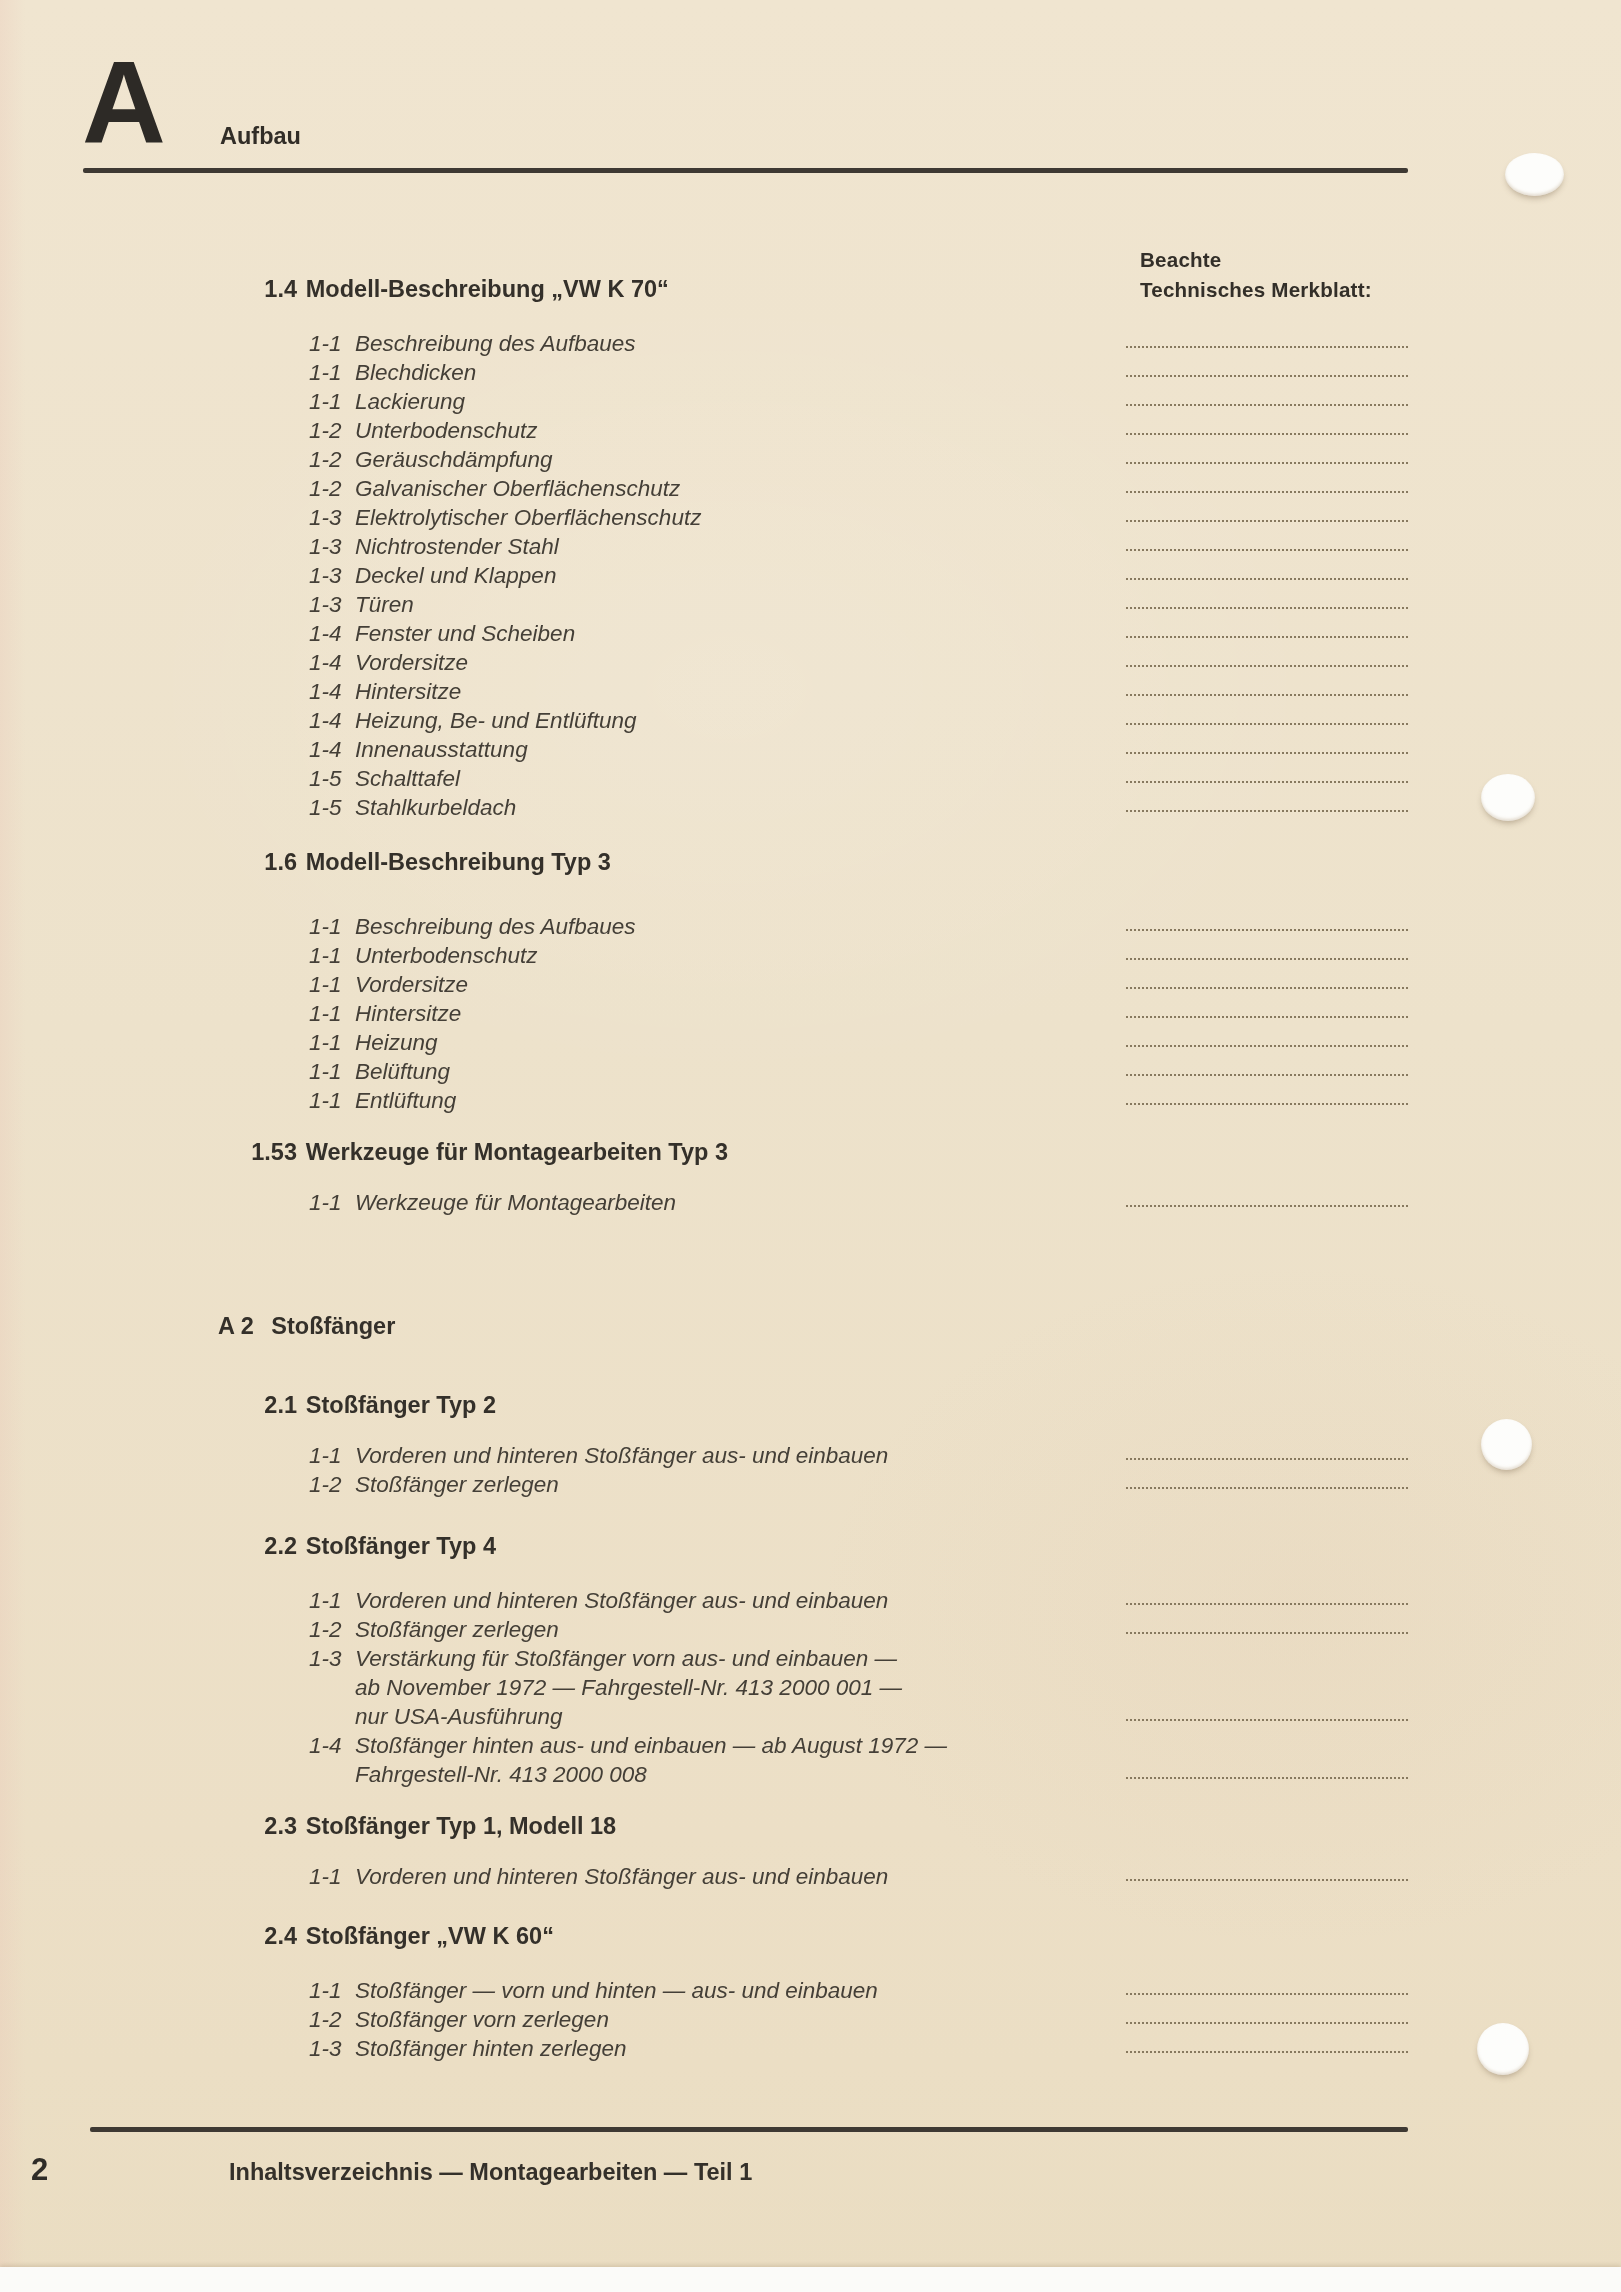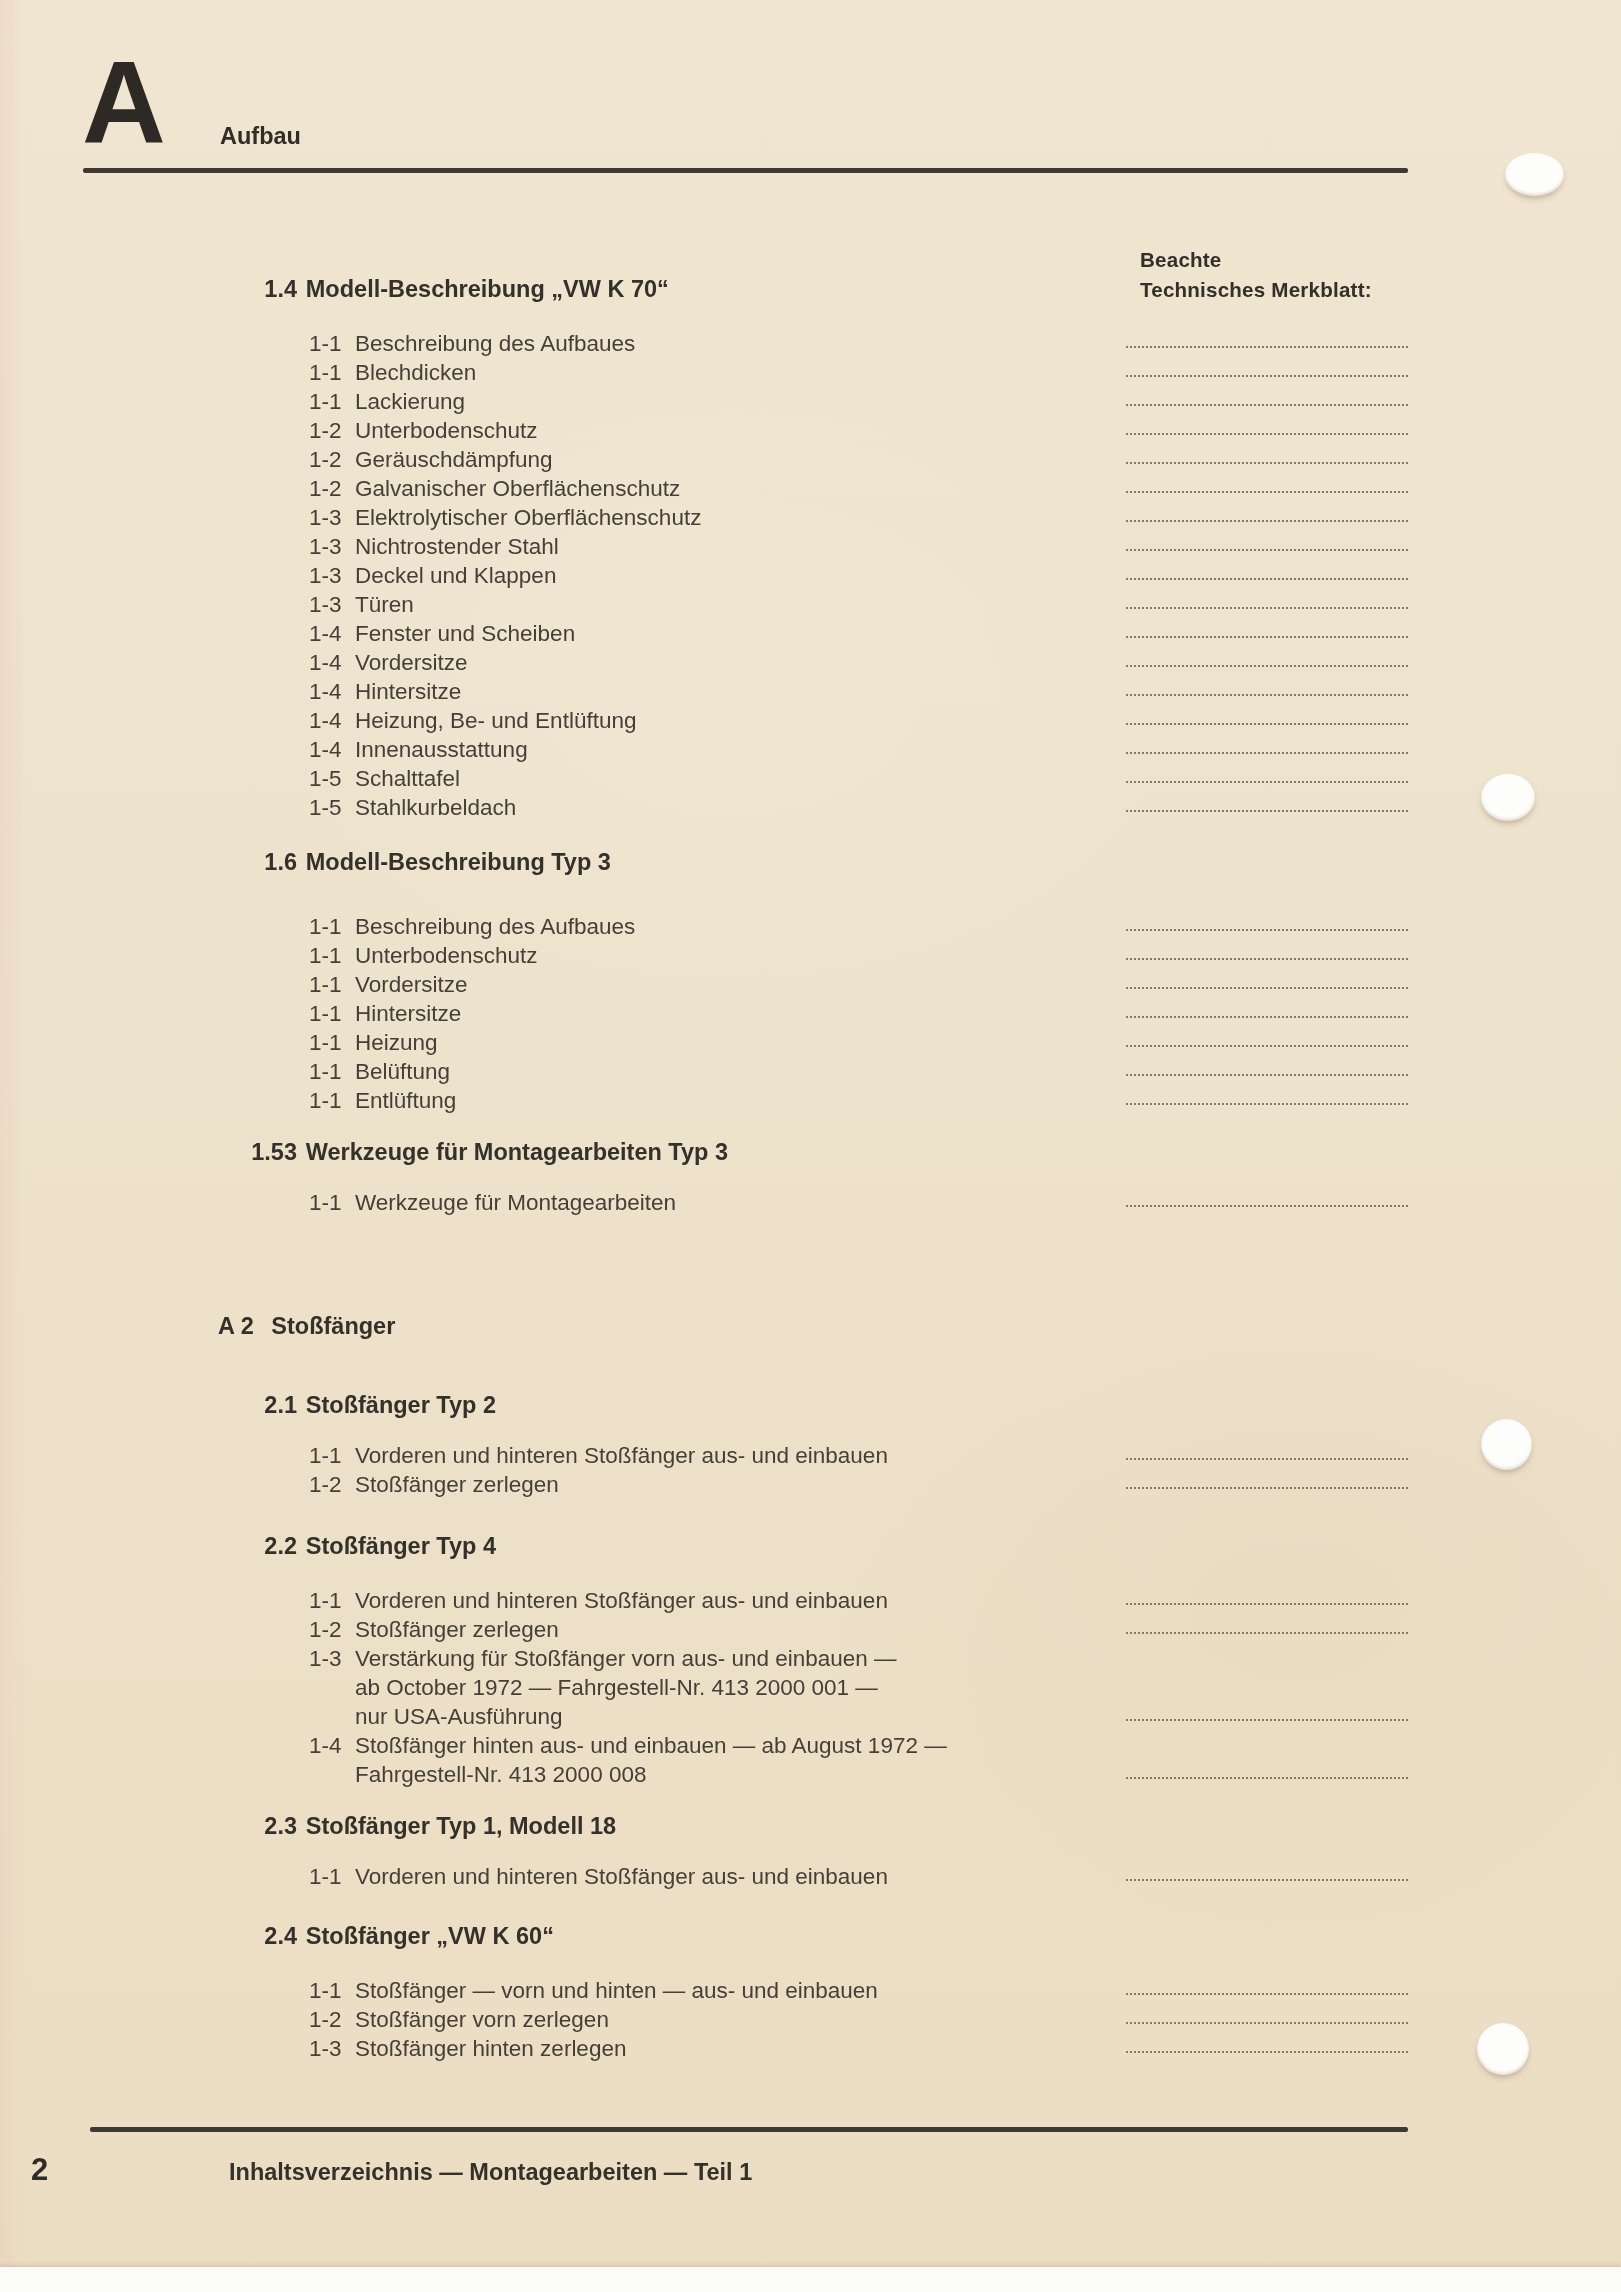--- a/index.html
+++ b/index.html
@@ -33,21 +33,21 @@
   .hole.h2{left:1481px;top:774px;width:54px;height:47px;}
   .hole.h3{left:1481px;top:1419px;width:51px;height:51px;}
   .hole.h4{left:1477px;top:2023px;width:52px;height:52px;}
   
   .toc-section{position:absolute;left:0;width:1621px;}
   .sec-head{position:absolute;left:196px;top:0;display:flex;font-size:23.5px;font-weight:bold;color:#34302a;white-space:nowrap;}
   .sec-num{display:inline-block;width:101px;text-align:right;margin-right:8.8px;}
   .chapter-head{position:absolute;left:218px;top:1313px;font-size:23.5px;font-weight:bold;color:#34302a;white-space:nowrap;}
   .chapter-head .chap-label{margin-right:17.6px;}
   .rows{position:absolute;left:309px;width:1108px;}
-  .toc-row{position:relative;height:29px;font-size:22.5px;line-height:29px;color:#443f37;white-space:nowrap;}
+  .toc-row{position:relative;height:29px;font-size:22.5px;line-height:29px;color:#443f37;white-space:nowrap;font-style:italic;}
   .toc-row .row-num{display:inline-block;width:46px;}
   .toc-row.indent .row-text{padding-left:46px;}
   .dots{position:absolute;left:817px;top:0;width:282px;height:16.7px;border-bottom:2px dotted #87795f;}
   
   .page-number{position:absolute;left:31px;top:2152px;font-size:31px;font-weight:bold;color:#2f2c27;}
   .footer-title{position:absolute;left:229px;top:2159px;font-size:23.5px;font-weight:bold;color:#34302a;white-space:nowrap;}
 </style>
 </head>
 <body>
 
@@ -136,21 +136,21 @@
 
   <div class="toc-section" style="top:1533px">
     <div class="sec-head">
       <span class="sec-num">2.2</span>
       <span class="sec-title">Stoßfänger Typ 4</span>
     </div>
     <div class="rows" style="top:53px">
         <div class="toc-row"><span class="row-text"><span class="row-num">1-1</span>Vorderen und hinteren Stoßfänger aus- und einbauen</span><span class="dots"></span></div>
         <div class="toc-row"><span class="row-text"><span class="row-num">1-2</span>Stoßfänger zerlegen</span><span class="dots"></span></div>
         <div class="toc-row"><span class="row-text"><span class="row-num">1-3</span>Verstärkung für Stoßfänger vorn aus- und einbauen —</span></div>
-        <div class="toc-row indent"><span class="row-text">ab October 1972 — Fahrgestell-Nr. 413 2000 001 —</span></div>
+        <div class="toc-row indent"><span class="row-text">ab November 1972 — Fahrgestell-Nr. 413 2000 001 —</span></div>
         <div class="toc-row indent"><span class="row-text">nur USA-Ausführung</span><span class="dots"></span></div>
         <div class="toc-row"><span class="row-text"><span class="row-num">1-4</span>Stoßfänger hinten aus- und einbauen — ab August 1972 —</span></div>
         <div class="toc-row indent"><span class="row-text">Fahrgestell-Nr. 413 2000 008</span><span class="dots"></span></div>
       </div>
   </div>
 
   <div class="toc-section" style="top:1813px">
     <div class="sec-head">
       <span class="sec-num">2.3</span>
       <span class="sec-title">Stoßfänger Typ 1, Modell 18</span>

